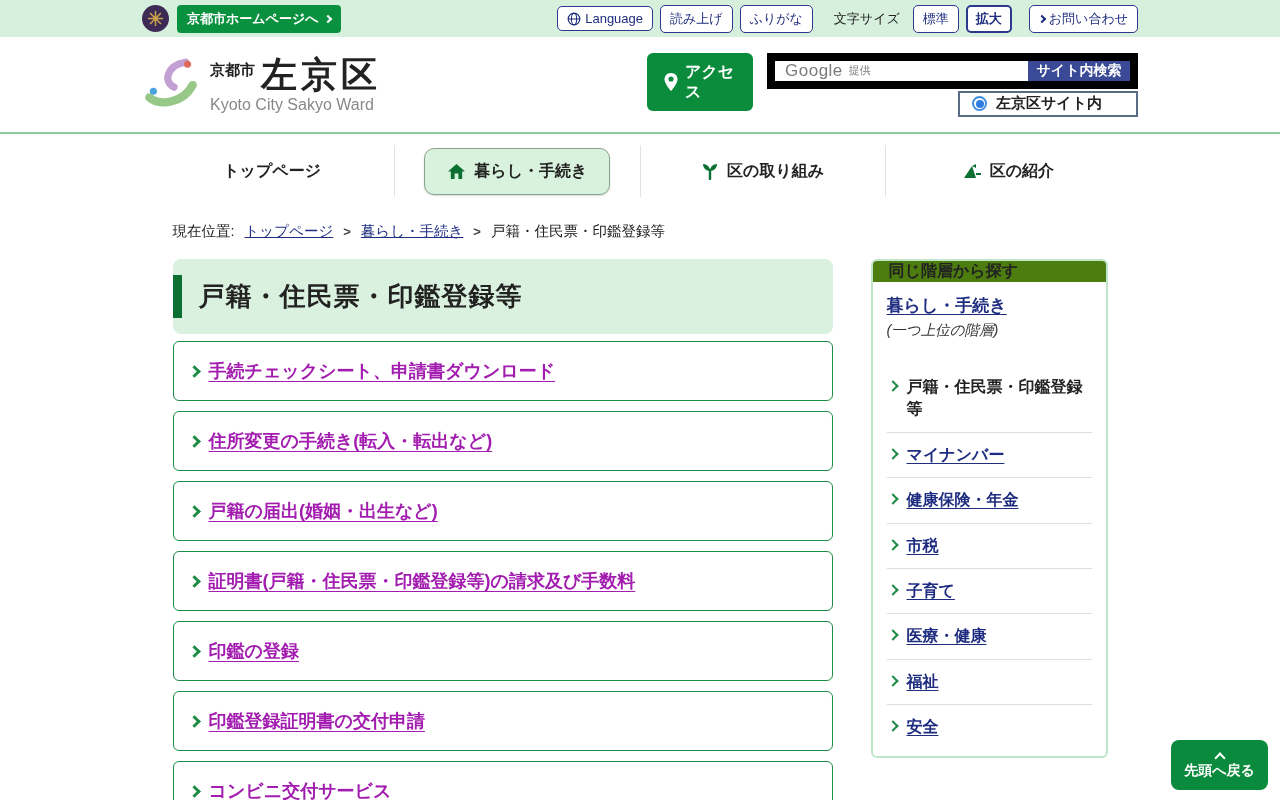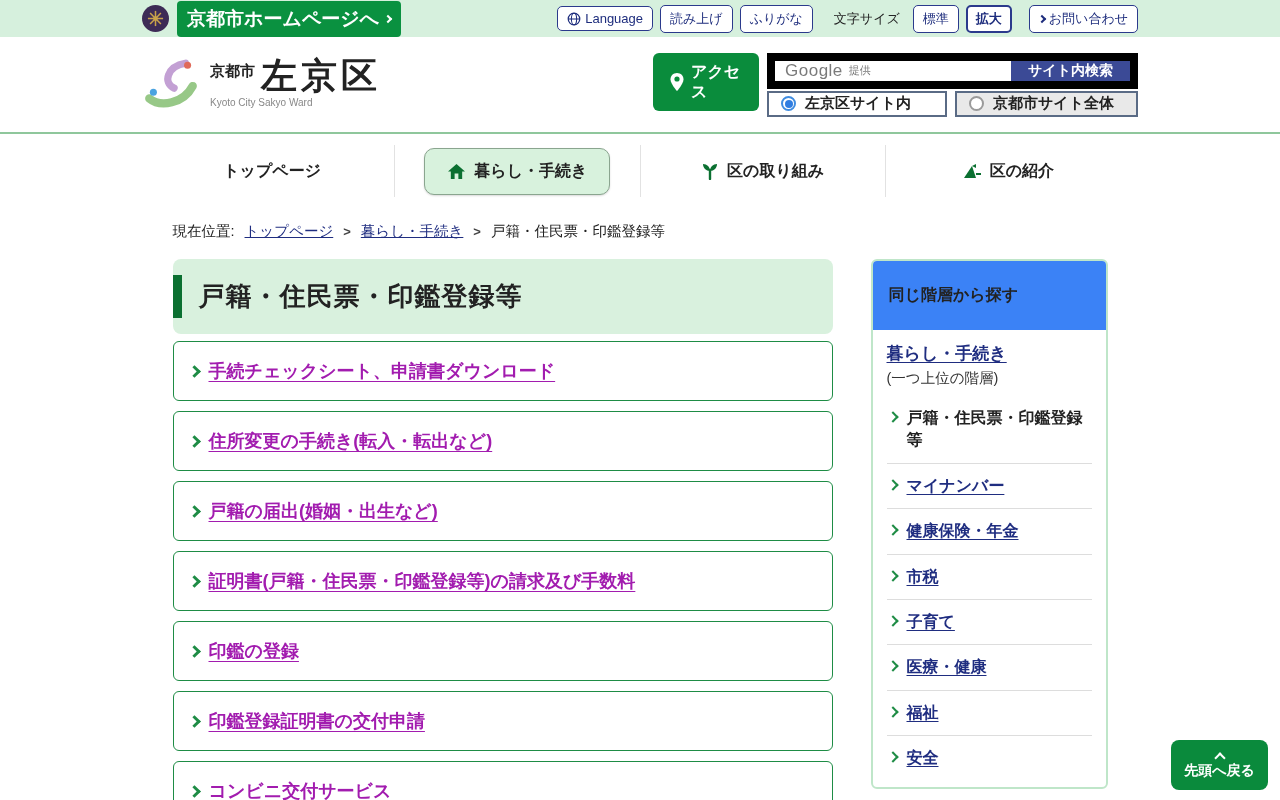--- a/index.html
+++ b/index.html
@@ -5,21 +5,21 @@
   * { margin:0; padding:0; box-sizing:border-box; }
   html,body { width:1280px; height:800px; overflow:hidden; background:#fff;
     font-family:"Liberation Sans","DejaVu Sans",sans-serif; color:#222; }
 
   
   .topbar { height:37px; background:#d6f0dd; display:flex; align-items:center;
     justify-content:space-between; padding:0 142px; }
   .topbar-left { display:flex; align-items:center; gap:8px; }
   .emblem { width:27px; height:27px; border-radius:50%; background:#3d2b56;
     display:flex; align-items:center; justify-content:center; flex:0 0 auto; }
-  .home-btn { background:#0a9140; color:#fff; font-size:19px; font-weight:bold;
+  .home-btn { background:#0a9140; color:#fff; font-size:13px; font-weight:bold;
     border:none; border-radius:4px; padding:5px 10px; cursor:pointer; display:flex; align-items:center; gap:6px;}
   .home-btn .chev { border:solid #fff; border-width:0 2px 2px 0; padding:2px;
     transform:rotate(-45deg); display:inline-block; }
   .topbar-right { display:flex; align-items:center; gap:7px; }
   .util-btn { background:#fff; color:#1e2d7d; font-size:13px;
     border:1px solid #2b3a8c; border-radius:5px; padding:4px 9px; cursor:pointer;
     display:flex; align-items:center; gap:4px; }
   .util-btn.active { border-width:2px; font-weight:bold; padding:3px 8px; }
   .fontsize-label { font-size:13px; font-weight:normal; color:#222; margin:0 6px 0 14px; }
   .contact-gap { margin-left:10px; }
@@ -27,35 +27,35 @@
     transform:rotate(-45deg); display:inline-block; }
 
   
   .header { height:97px; background:#fff; border-bottom:2px solid #8fc79c;
     display:flex; align-items:center; justify-content:space-between; padding:0 142px; }
   .brand { display:flex; align-items:flex-start; gap:10px; }
   .brand-text { display:flex; flex-direction:column; }
   .brand-jp { display:flex; align-items:flex-start; gap:6px; }
   .brand-city { font-size:15px; font-weight:bold; margin-top:6px; }
   .brand-ward { font-size:36px; font-weight:bold; letter-spacing:4px; line-height:1.1; }
-  .brand-en { font-size:10px; color:#888; margin-top:2px; }
-
-  .header-right { display:flex; align-items:flex-start; gap:8px; }
+  .brand-en { font-size:16px; color:#888; margin-top:2px; }
+
+  .header-right { display:flex; align-items:flex-start; gap:14px; }
   .access-btn { width:106px; height:58px; background:#0a8c3c; color:#fff;
     border:none; border-radius:6px; font-size:16px; font-weight:bold; cursor:pointer;
     display:flex; align-items:center; justify-content:center; gap:6px; line-height:1.25;
     text-align:left; }
   .access-label { width:52px; }
   .search-widget { display:flex; flex-direction:column; align-items:flex-end; }
   .search-row { display:flex; border:8px solid #000000; width:371px; height:36px; }
   .search-input { flex:1; background:#fff; display:flex; align-items:center; gap:6px;
     padding:0 10px; cursor:text; }
   .g-word { font-size:17px; color:#7a7a7a; letter-spacing:.5px; }
   .g-teikyo { font-size:11px; color:#7a7a7a; }
-  .search-btn { width:119px; background:#3b4a96; color:#fff; font-size:14px;
+  .search-btn { width:102px; background:#3b4a96; color:#fff; font-size:14px;
     font-weight:bold; border:none; cursor:pointer; }
   .radio-row { display:flex; gap:8px; margin-top:2px; }
   .radio-box { display:flex; align-items:center; gap:9px; border:2px solid #5a6b85;
     height:26px; padding:0 12px; font-size:15px; font-weight:bold; color:#222; cursor:pointer; }
   .radio-box.selected { background:#fff; width:180px; }
   .radio-box.unselected { background:#e9e9e9; width:183px; }
   .radio-outer { width:15px; height:15px; border-radius:50%; background:#fff;
     border:2px solid #9a9a9a; display:flex; align-items:center; justify-content:center; flex:0 0 auto;}
   .radio-outer.on { border-color:#3f8ce0; }
   .radio-dot { width:8px; height:8px; border-radius:50%; background:#2f7de1; }
@@ -87,25 +87,25 @@
   .link-box { border:1px solid #1e8c45; border-radius:6px; height:60px;
     display:flex; align-items:center; gap:10px; padding-left:16px; margin-bottom:10px;
     background:#fff; cursor:pointer; }
   .chev-green { border:solid #1e8c45; border-width:0 3px 3px 0; padding:3px;
     transform:rotate(-45deg); display:inline-block; flex:0 0 auto; }
   .link-text { font-size:18px; font-weight:bold; color:#a21caf;
     text-decoration:underline; text-underline-offset:4px; }
 
   
   .sidebar { width:237px; border:2px solid #bfe6c9; border-radius:6px; overflow:hidden; background:#fff;}
-  .sidebar-header { background:#3b82f6; padding:24px 16px; font-size:16px; font-weight:bold; color:#222; }
+  .sidebar-header { background:#4d7c0f; padding:0 16px; font-size:16px; font-weight:bold; color:#222; }
   .sidebar-body { padding:12px 14px 6px; }
   .parent-link { font-size:17px; font-weight:bold; color:#1f2d80;
     text-decoration:underline; text-underline-offset:3px; cursor:pointer; display:inline-block; }
-  .parent-note { font-size:14.5px; color:#333; margin:4px 0 8px; }
+  .parent-note { font-size:14.5px; color:#333; margin:4px 0 25px;font-style:italic; }
   .side-item { display:flex; align-items:flex-start; gap:10px; padding:11px 2px;
     border-bottom:1px solid #ddd; font-size:16px; font-weight:bold; line-height:1.4; cursor:pointer;}
   .side-item:last-child { border-bottom:none; }
   .side-item .chev-green { margin-top:6px; border-width:0 2.5px 2.5px 0; }
   .side-link { color:#1f2d80; text-decoration:underline; text-underline-offset:3px; }
   .side-current { color:#222; text-decoration:none; }
 
   
   .back-to-top { position:fixed; right:12px; bottom:10px; width:97px; height:50px;
     background:#0a8a3c; color:#fff; border:none; border-radius:8px; cursor:pointer;
@@ -201,24 +201,20 @@
           <span>サイト内検索</span>
         </button>
       </div>
       <div class="radio-row">
         <div class="radio-box selected">
           <span class="radio-outer on">
               <span class="radio-dot"></span>
             </span>
           <span>左京区サイト内</span>
         </div>
-        <div class="radio-box unselected">
-          <span class="radio-outer"></span>
-          <span>京都市サイト全体</span>
-        </div>
       </div>
     </div>
   </div>
 </header>
 
 <nav class="gnav">
   <div class="gnav-inner">
     <div class="gnav-item divided">
       <span>トップページ</span>
     </div>

